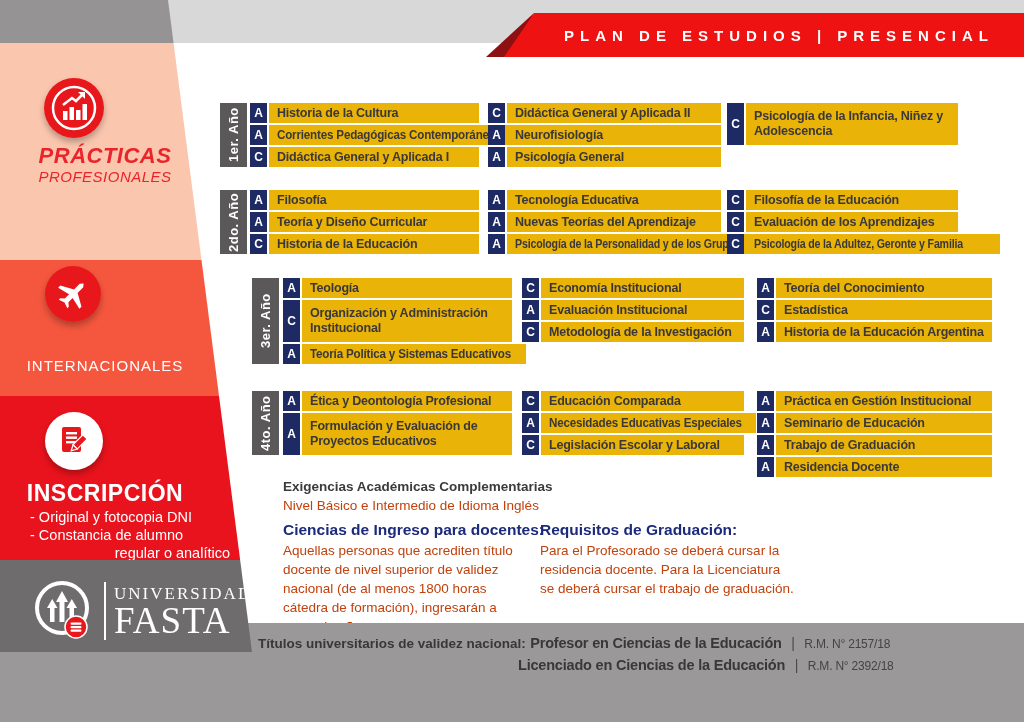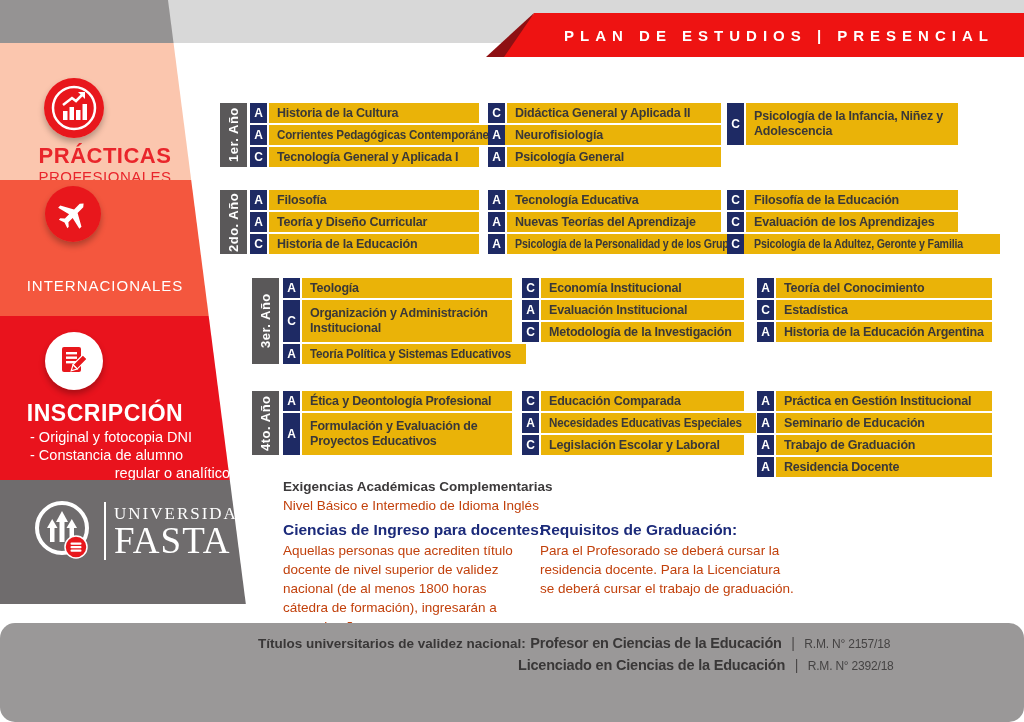--- a/index.html
+++ b/index.html
@@ -13,21 +13,21 @@
           display:flex;align-items:center;justify-content:center;}
   #banner .txt{color:#fff;font-weight:700;font-size:15px;letter-spacing:6px;padding-left:30px;white-space:nowrap;}
   #banner-fold{position:absolute;left:486px;top:13px;width:48px;height:44px;background:#8e1013;
           clip-path:polygon(100% 0,58% 100%,0 100%);z-index:4;}
 
   
   #sidebar{position:absolute;left:0;top:0;width:280px;height:652px;z-index:3;
            clip-path:polygon(0 0,168px 0,252px 652px,0 652px);}
   .sec{position:relative;width:100%;}
   #sec-top{height:43px;background:#959393;}
-  #sec-practicas{height:137px;background:#fbc6ae;}
+  #sec-practicas{height:217px;background:#fbc6ae;font-style:italic;}
   #sec-intercambios{height:136px;background:#f4573e;}
   #sec-inscripcion{height:164px;background:#e9131d;}
   #sec-logo{height:124px;background:#6f6c6d;}
   .circle-icon{position:absolute;border-radius:50%;box-shadow:0 4px 6px rgba(0,0,0,.28);}
   .side-title{position:absolute;width:210px;text-align:center;color:#fff;font-weight:700;}
   #practicas-title{left:0;top:100px;color:#e9252b;font-size:22px;letter-spacing:.5px;}
   #practicas-sub{left:0;top:125px;color:#e9252b;font-size:15px;font-weight:400;letter-spacing:.5px;}
   #intercambios-title{left:0;top:74px;font-size:21px;letter-spacing:.5px;}
   #intercambios-sub{left:0;top:97px;font-size:15px;font-weight:400;letter-spacing:1px;}
   #inscripcion-title{left:0;top:84px;font-size:23px;letter-spacing:.5px;}
@@ -55,21 +55,21 @@
   .squeeze-sm span{transform:scaleX(.93);}
   .item.tall .bar{white-space:normal;line-height:15px;}
 
   
   .note{position:absolute;z-index:2;color:#3f3d3e;}
   .note-title-dark{font-weight:700;font-size:13.5px;color:#3c3a3b;}
   .note-title-navy{font-weight:700;font-size:15.5px;color:#1b2a7a;}
   .note-body{font-size:13.5px;line-height:19px;color:#c2410c;}
 
   
-  #footer{position:absolute;left:0;top:623px;width:1024px;height:99px;background:#9a9898;z-index:2;border-radius:15px;}
+  #footer{position:absolute;left:0;top:623px;width:1024px;height:99px;background:#9a9898;z-index:2;}
   .f-line{position:absolute;white-space:nowrap;color:#393737;}
   .f-label{font-weight:700;font-size:13.5px;}
   .f-degree{font-weight:700;font-size:14.5px;letter-spacing:-.2px;}
   .f-sep{font-weight:400;font-size:14px;padding:0 5px;color:#4a4848;}
   .f-rm{font-weight:400;font-size:12px;letter-spacing:-.2px;color:#454343;}
   #legend{position:absolute;right:34px;top:675px;display:flex;align-items:center;gap:12px;}
   #legend .lbadge{width:17px;height:18px;background:#1e2a64;color:#fff;font-weight:700;font-size:12px;
           display:flex;align-items:center;justify-content:center;}
   #legend .ltext{color:#fff;font-weight:700;font-size:13.5px;margin-right:10px;}
 </style>
@@ -177,21 +177,21 @@
         </div>
       <div class="item">
           <span class="badge">A</span>
           <span class="bar squeeze-sm">
             <span>Corrientes Pedagógicas Contemporáneas</span>
           </span>
         </div>
       <div class="item">
           <span class="badge">C</span>
           <span class="bar">
-            <span>Tecnología General y Aplicada I</span>
+            <span>Didáctica General y Aplicada I</span>
           </span>
         </div>
     </div>
     <div class="col" style="left:488px;top:0;width:233px;">
       <div class="item">
           <span class="badge">C</span>
           <span class="bar">
             <span>Didáctica General y Aplicada II</span>
           </span>
         </div>

